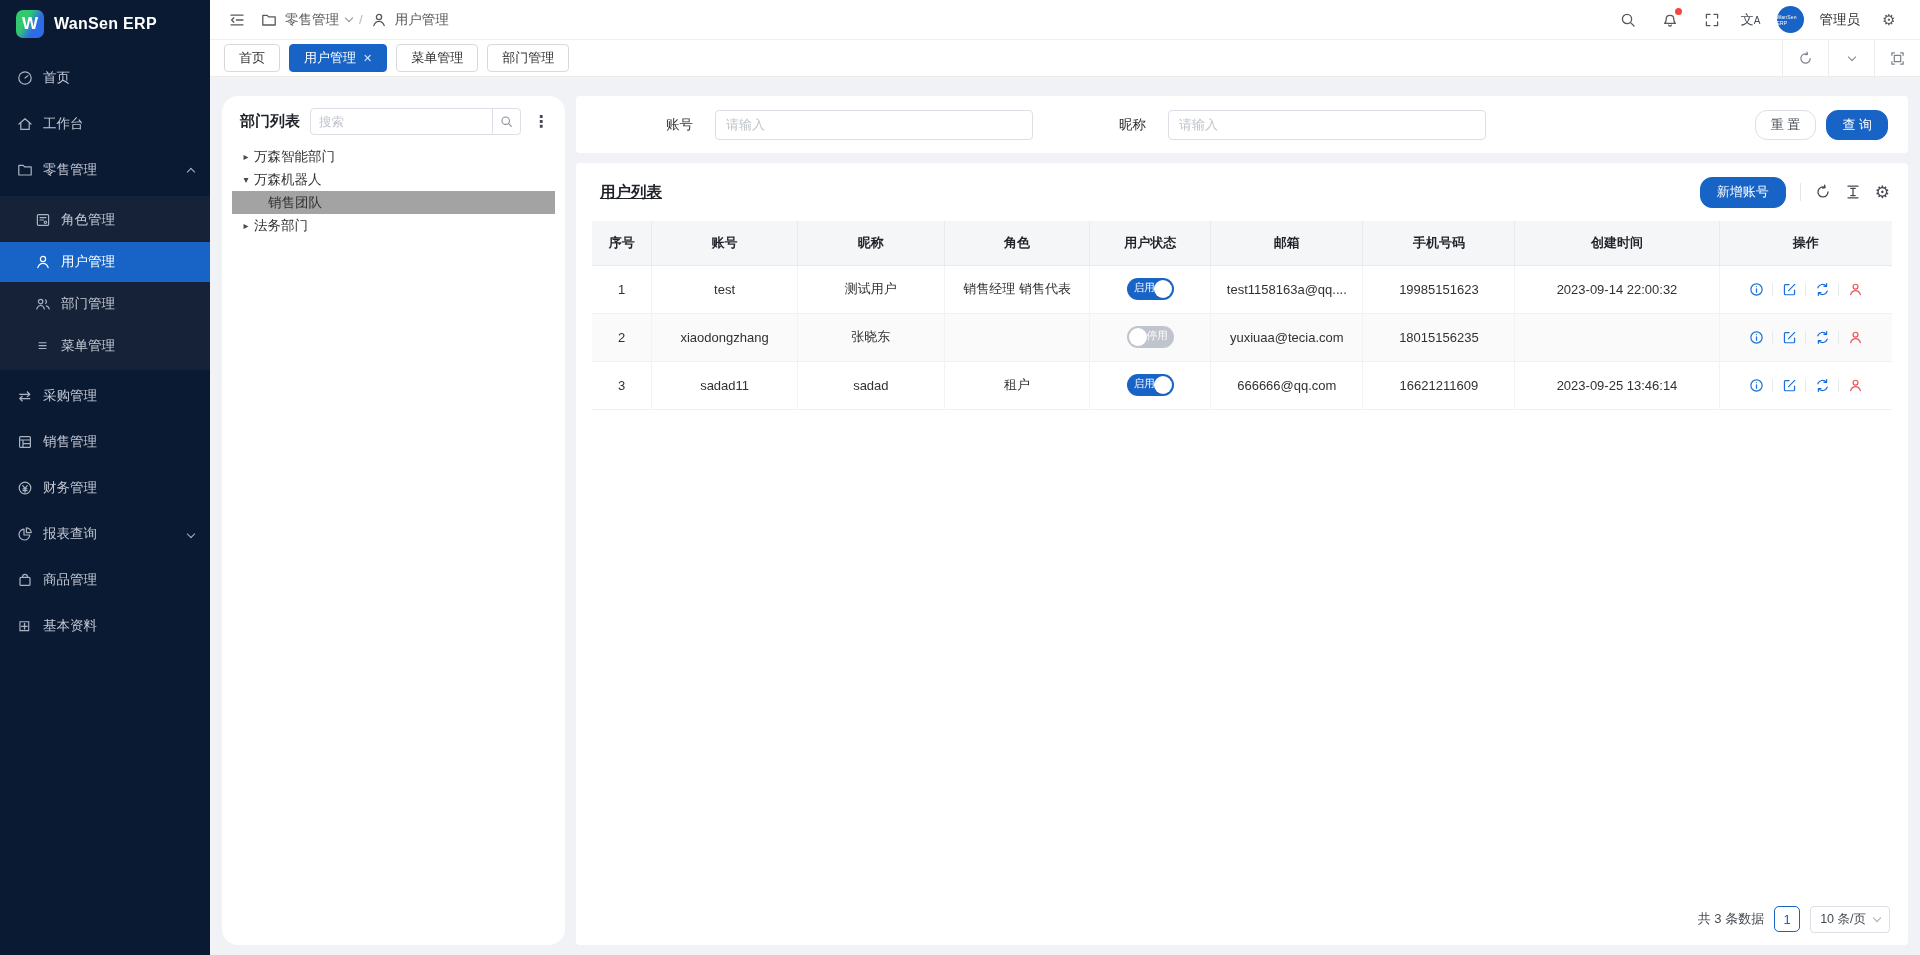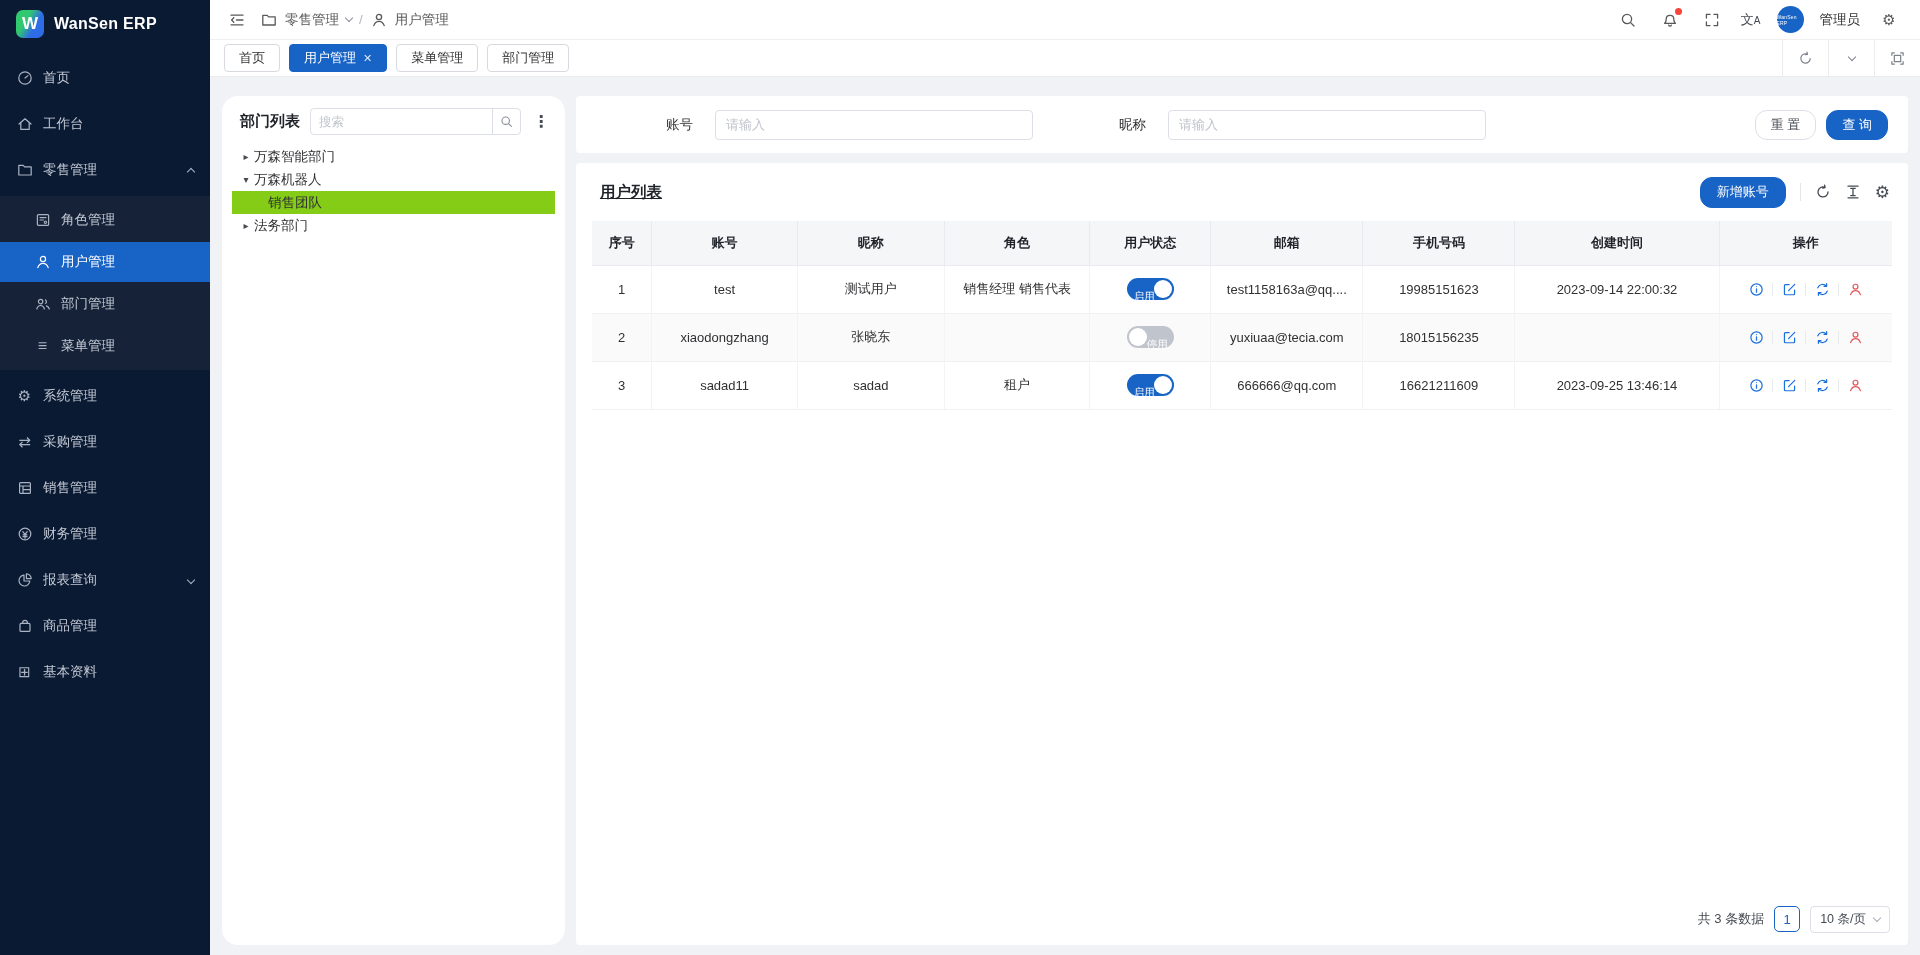--- a/index.html
+++ b/index.html
@@ -66,21 +66,21 @@
   .dept-search .mag { width:28px; height:100%; border-left:1px solid #dcdfe6; display:flex; align-items:center; justify-content:center; cursor:pointer; }
   .dept-search .mag svg { width:13px; height:13px; stroke:#8a8f99; stroke-width:1.4; fill:none; stroke-linecap:round; }
   .i-dots { font-size:16px; font-weight:bold; color:#454a52; cursor:pointer; padding:0 2px; letter-spacing:0; }
   .i-dots::before { content:"\22EE"; }
   .tree { flex:1; overflow:hidden; font-size:13.5px; color:#303133; }
   .tree-row { display:flex; align-items:center; height:23px; cursor:pointer; padding-left:6px; }
   .tree-row .tarrow { width:16px; font-size:10px; color:#454a52; text-align:center; flex:none; }
   .tarrow.r::before { content:"\25B8"; }
   .tarrow.d::before { content:"\25BE"; }
   .tree-row.lvl2 { padding-left:36px; }
-  .tree-row.selected { background:#84cc16; }
+  .tree-row.selected { background:#a3a3a3; }
 
   
   .right-col { flex:1; display:flex; flex-direction:column; gap:10px; min-width:0; }
 
   .filter-card { background:#fff; border-radius:4px; height:57px; display:flex; align-items:center; padding:0 20px 0 90px; gap:10px; }
   .f-label { font-size:13.5px; color:#303133; margin-right:12px; }
   .f-input { width:318px; height:30px; border:1px solid #dcdfe6; border-radius:4px; padding:0 10px; font-size:13px; outline:none; color:#333; font-family:inherit; }
   .f-input::placeholder { color:#c0c4cc; }
   .f-gap { width:66px; }
   .f-btns { margin-left:auto; display:flex; gap:10px; }
@@ -100,21 +100,21 @@
   table { width:100%; border-collapse:collapse; table-layout:fixed; font-size:13px; }
   thead th { background:#f5f6f8; height:44px; font-size:13px; color:#1f2329; font-weight:bold; border-right:1px solid #e8eaed; border-bottom:1px solid #e8eaed; }
   thead th:last-child { border-right:0; }
   tbody td { height:48px; text-align:center; color:#303133; border-right:1px solid #f2f3f5; border-bottom:1px solid #f0f1f3; overflow:hidden; text-overflow:ellipsis; white-space:nowrap; }
   tbody td:last-child { border-right:0; }
   tbody tr:nth-child(even) { background:#fafafa; }
 
   .switch { display:inline-flex; align-items:center; width:47px; height:22px; border-radius:11px; background:#1763c6; position:relative; cursor:pointer; vertical-align:middle; }
   .switch .knob { position:absolute; top:2px; width:18px; height:18px; border-radius:50%; background:#fff; }
   .switch.on .knob { right:2px; }
-  .switch .sw-label { color:#fff; font-size:10.5px; position:absolute; top:12px; }
+  .switch .sw-label { color:#fff; font-size:10.5px; position:absolute; top:3px; }
   .switch.on .sw-label { left:7px; }
   .switch.off { background:#c0c4cc; }
   .switch.off .knob { left:2px; }
   .switch.off .sw-label { right:6px; }
 
   .ops { display:flex; align-items:center; justify-content:center; gap:7px; }
   .op { width:18px; height:18px; display:flex; align-items:center; justify-content:center; cursor:pointer; }
   .op svg { width:15px; height:15px; stroke:#1a6fdb; stroke-width:1.3; fill:none; stroke-linecap:round; stroke-linejoin:round; }
   .op.danger svg { stroke:#e4595c; }
   .op-sep { width:1px; height:13px; background:#e8eaed; }
@@ -192,24 +192,20 @@
                 <path d="M1.8 13c.7-2.4 2.2-3.5 3.8-3.5s3.1 1.1 3.8 3.5"></path>
                 <path d="M10.6 4a2.2 2.2 0 0 1 0 3.4M11.4 9.8c1.4.4 2.4 1.4 2.9 3.2"></path>
               </svg>
             </span>
           <span>部门管理</span>
         </div>
         <div class="nav-item">
           <span class="nico i-menu3"></span>
           <span>菜单管理</span>
         </div>
-      </div>
-      <div class="nav-item">
-        <span class="nico i-gear"></span>
-        <span>系统管理</span>
       </div>
       <div class="nav-item">
         <span class="nico i-swap"></span>
         <span>采购管理</span>
       </div>
       <div class="nav-item">
         <span class="nico">
             <svg viewBox="0 0 16 16">
               <rect x="2.6" y="2.6" width="10.8" height="10.8" rx="1"></rect>
               <path d="M2.6 6h10.8M6 6v7.4M6 9.6h7.4"></path>

